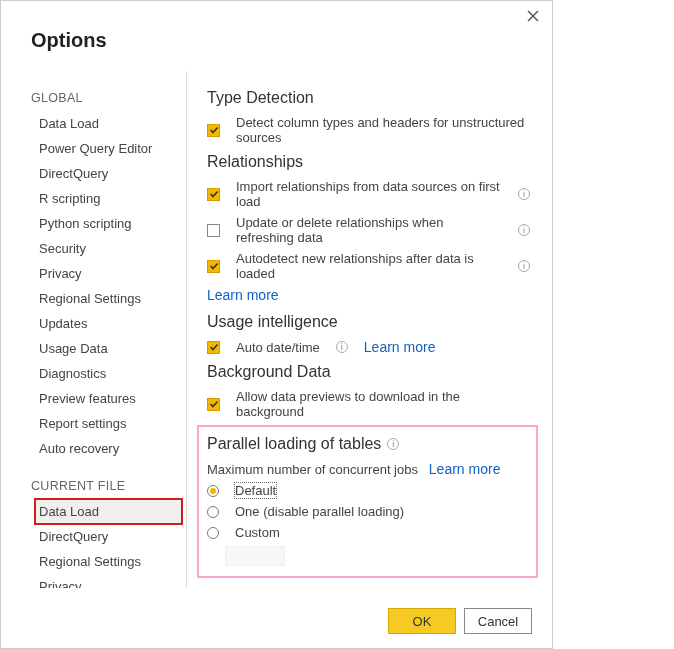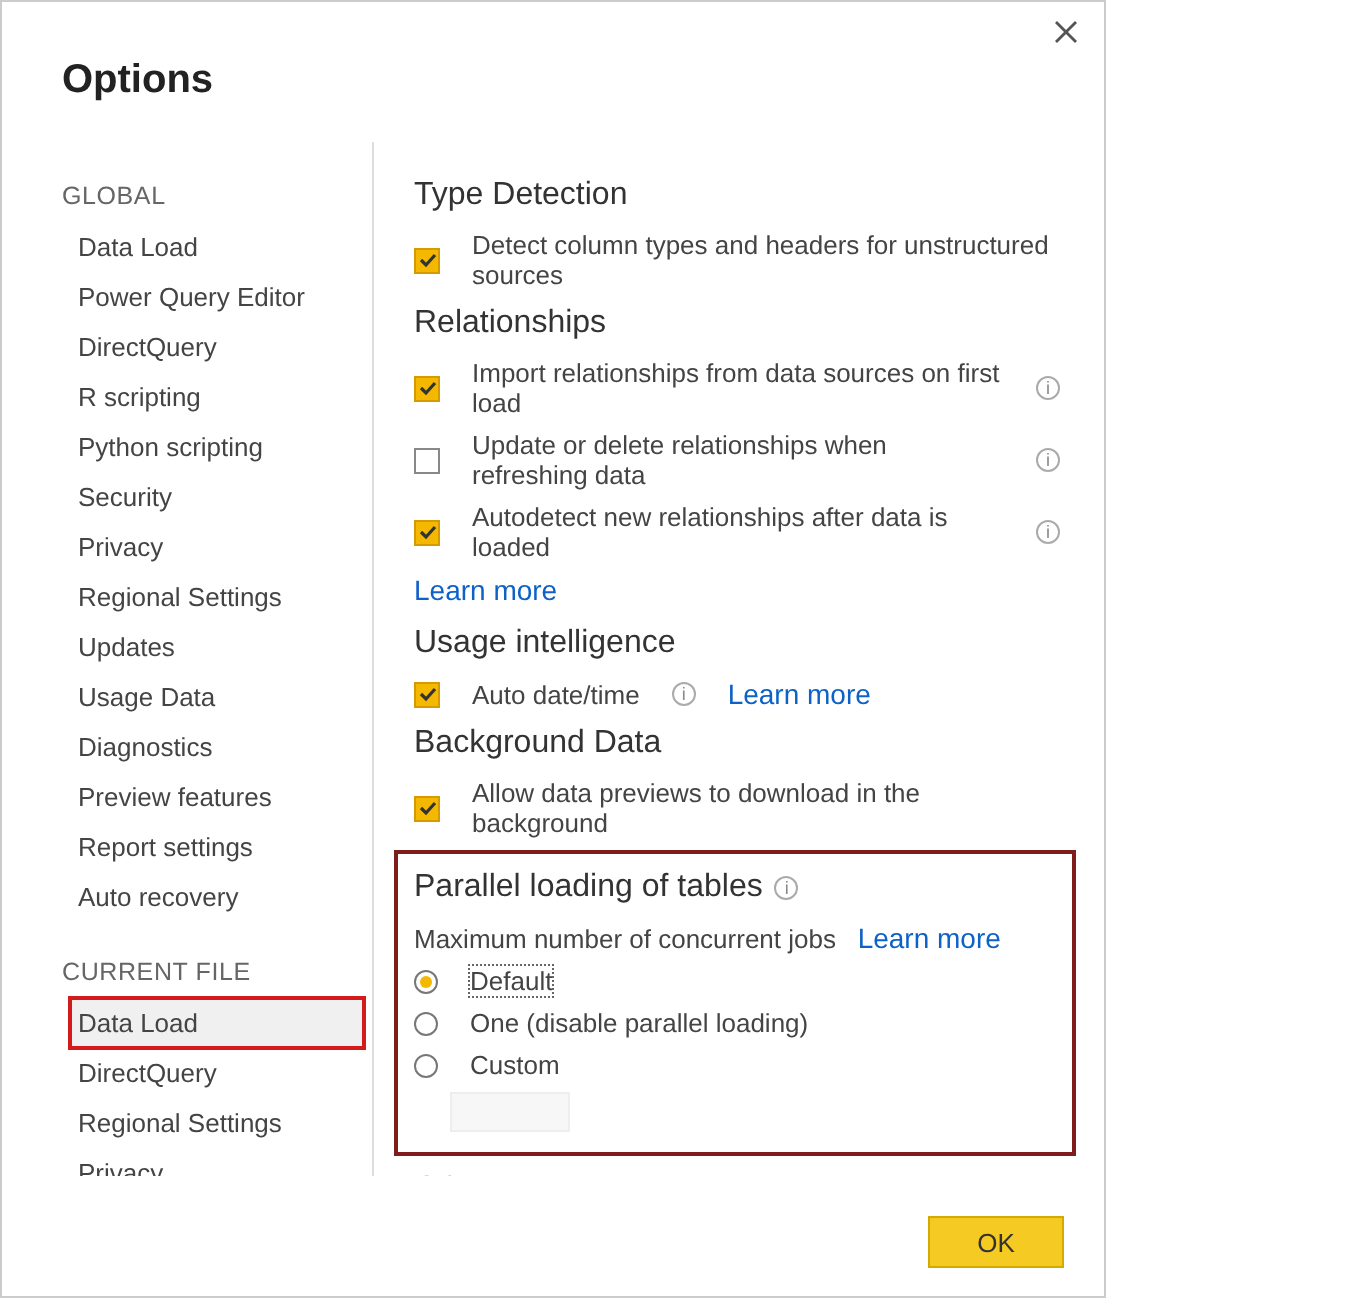--- a/index.html
+++ b/index.html
@@ -137,21 +137,21 @@
     color: #888;
     flex-shrink: 0;
   }
   .link {
     color: #0e62c7;
     cursor: pointer;
     font-size: 14px;
   }
   .learn-block { margin: 6px 0 10px 0; }
   .highlight-box {
-    border: 2px solid #7f1d1d;
+    border: 2px solid #f9a8d4;
     padding: 6px 8px 10px 8px;
     margin: 6px -8px 6px -10px;
   }
   .highlight-box .sect-title { margin-top: 2px; display:flex; align-items:center; gap:6px;}
   .subtext {
     margin: 6px 0;
     color: #444;
     font-size: 13px;
   }
   .radio-dotted {
@@ -322,14 +322,15 @@
         <div class="custom-input"></div>
       </div>
 
       <div class="sect-title">Q&amp;A</div>
       <div style="height:20px"></div>
     </div>
   </div>
 
   <div class="footer">
     <div class="btn primary">OK</div>
+    <div class="btn">Cancel</div>
   </div>
 </div>
 
 </body></html>

